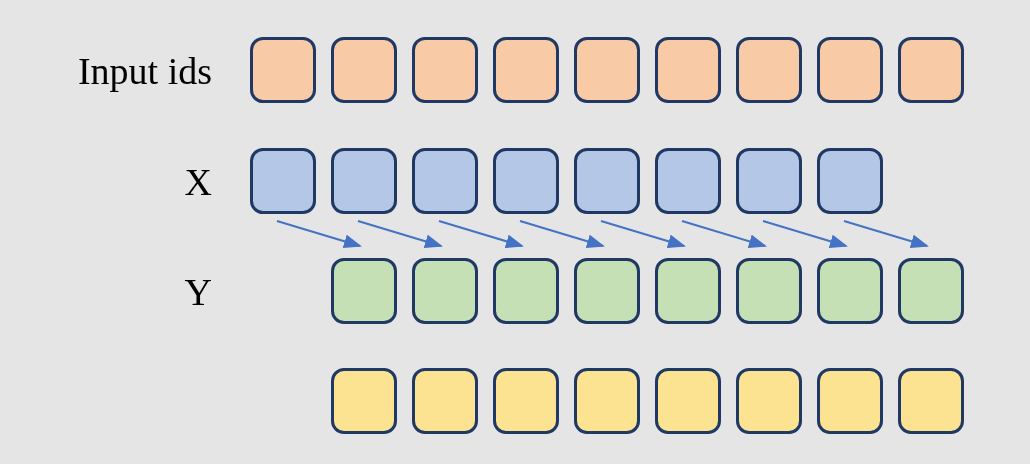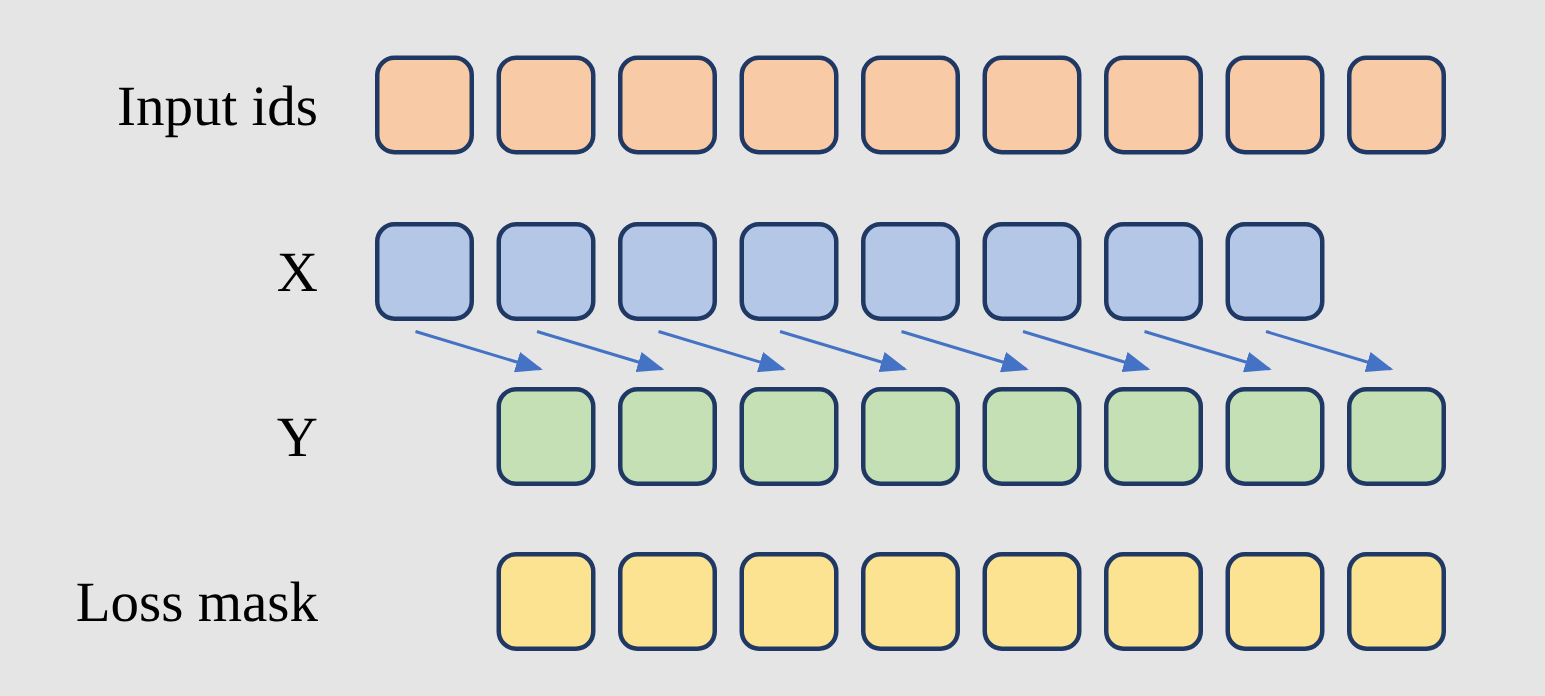--- a/index.html
+++ b/index.html
@@ -45,21 +45,20 @@
   }
 </style>
 </head>
 <body>
 
 <div id="canvas">
 
   <div class="row-label" style="right: 818px; top: 52px;">Input ids</div>
   <div class="row-label" style="right: 818px; top: 163px;">X</div>
   <div class="row-label" style="right: 818px; top: 273px;">Y</div>
-  <div class="row-label" style="right: 818px; top: 383px;">Loss mask</div>
 
   <div class="cell" style="left:250px; top:37px; background:#F8CBA6;"></div>
   <div class="cell" style="left:331px; top:37px; background:#F8CBA6;"></div>
   <div class="cell" style="left:412px; top:37px; background:#F8CBA6;"></div>
   <div class="cell" style="left:493px; top:37px; background:#F8CBA6;"></div>
   <div class="cell" style="left:574px; top:37px; background:#F8CBA6;"></div>
   <div class="cell" style="left:655px; top:37px; background:#F8CBA6;"></div>
   <div class="cell" style="left:736px; top:37px; background:#F8CBA6;"></div>
   <div class="cell" style="left:817px; top:37px; background:#F8CBA6;"></div>
   <div class="cell" style="left:898px; top:37px; background:#F8CBA6;"></div>

